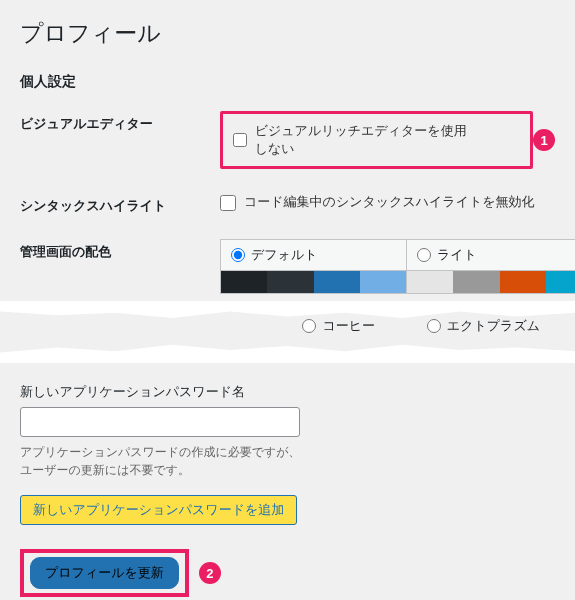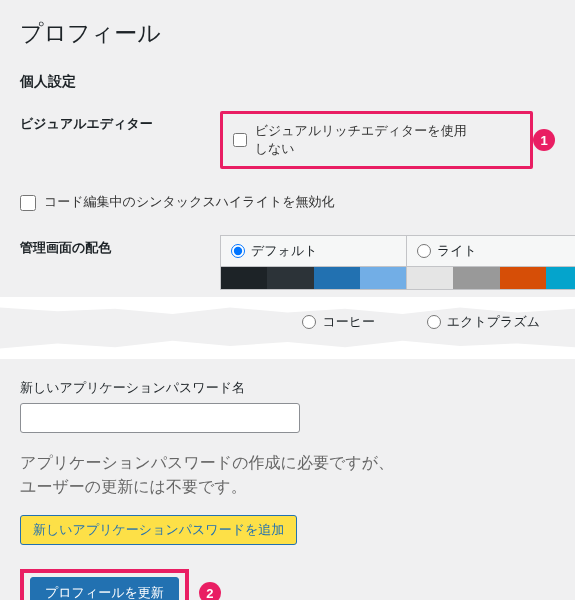--- a/index.html
+++ b/index.html
@@ -143,42 +143,42 @@
       width: 280px;
       height: 30px;
       border: 1px solid #8c8f94;
       border-radius: 3px;
       padding: 0 8px;
       background: #fff;
       font-size: 13px;
     }
     .helper-text {
       color: #666;
-      font-size: 16px;
-      margin-top: 18px;
+      font-size: 12px;
+      margin-top: 6px;
       line-height: 1.5;
     }
     .btn-secondary {
       display: inline-block;
       background: #fde047;
       border: 1px solid #2271b1;
       color: #2271b1;
       padding: 5px 12px;
       border-radius: 3px;
       font-size: 13px;
       cursor: pointer;
       margin-top: 16px;
     }
     .btn-primary {
       display: inline-block;
       background: #2271b1;
       border: 1px solid #2271b1;
-      color: #ffffff;
+      color: #000000;
       padding: 6px 14px;
-      border-radius: 3px;
+      border-radius: 10px;
       font-size: 13px;
       cursor: pointer;
     }
     .submit-row {
       padding: 18px 20px 10px 20px;
       display: flex;
       align-items: center;
       gap: 10px;
     }
     .highlight-submit {
@@ -200,20 +200,21 @@
   <div class="row-content">
     <div class="highlight-box">
       <input type="checkbox" style="">
       <span class="checkbox-label">ビジュアルリッチエディターを使用しない</span>
     </div>
     <span class="badge">1</span>
   </div>
 </div>
 
 <div class="row">
+  <div class="row-label">シンタックスハイライト</div>
   <div class="row-content">
     <div class="checkbox-wrap">
       <input type="checkbox" style="">
       <span class="checkbox-label">コード編集中のシンタックスハイライトを無効化</span>
     </div>
   </div>
 </div>
 
 <div class="row" style="align-items:flex-start;justify-content:space-between;">
   <div class="row-label">管理画面の配色</div>

